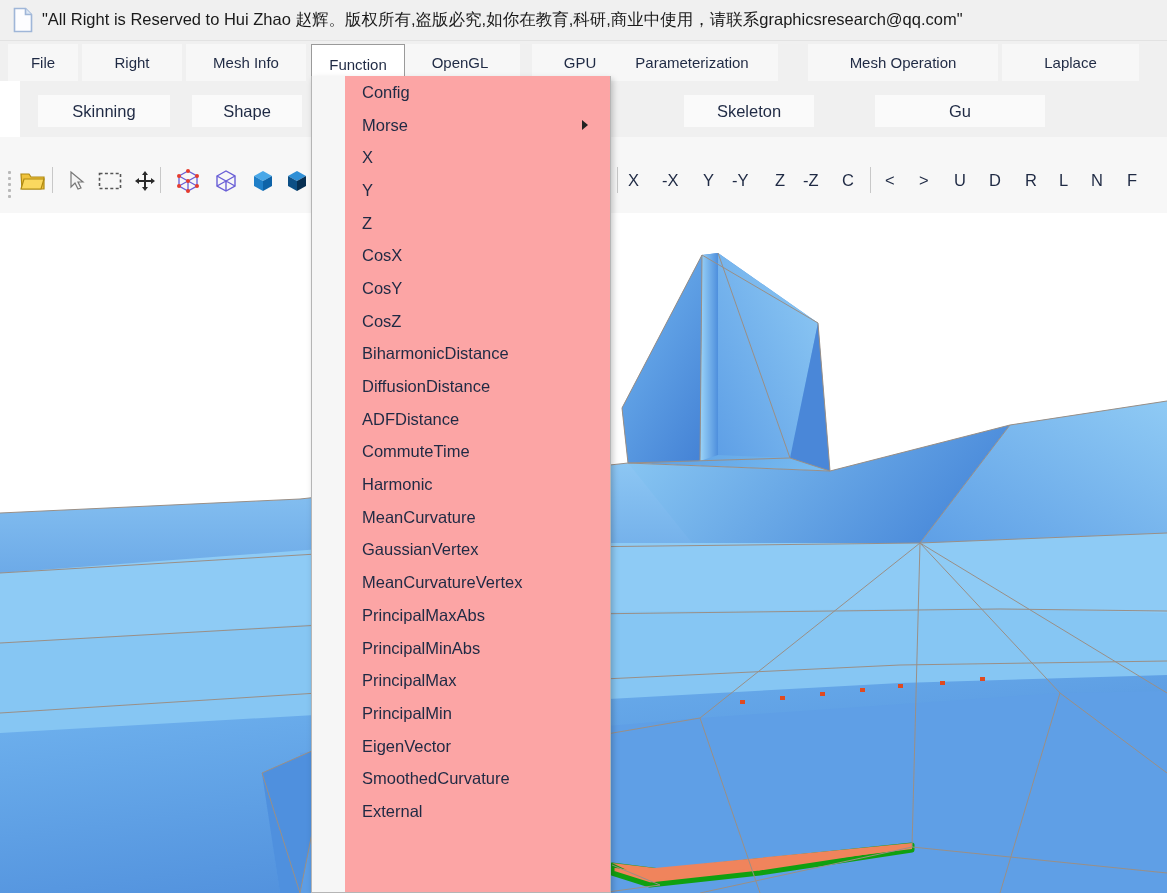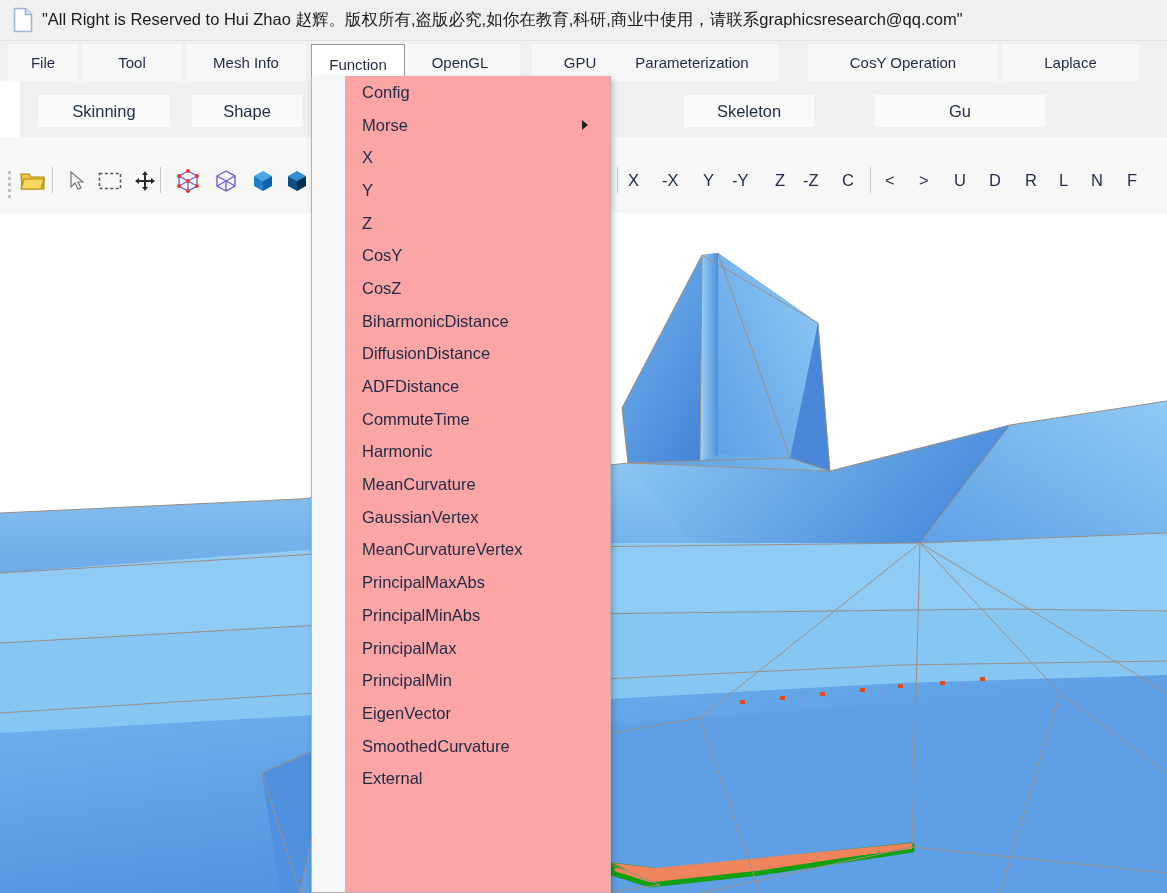--- a/index.html
+++ b/index.html
@@ -136,27 +136,27 @@
       <svg width="22" height="26" viewBox="0 0 22 26">
         <path d="M2.5 1.5 h11 l6 6 v17 h-17 z" fill="#fdfdff" stroke="#9fb6d8" stroke-width="1.6"></path>
         <path d="M13.5 1.5 v6 h6" fill="#dde7f5" stroke="#9fb6d8" stroke-width="1.6"></path>
       </svg>
     </div>
     <div class="title-text">"All Right is Reserved to Hui Zhao 赵辉。版权所有,盗版必究,如你在教育,科研,商业中使用，请联系graphicsresearch@qq.com"</div>
   </div>
 
   <div class="tabbar" id="tabbar">
       <div class="tab" style="left: 8px; width: 70px;">File</div>
-      <div class="tab" style="left: 82px; width: 100px;">Tool</div>
+      <div class="tab" style="left: 82px; width: 100px;">Right</div>
       <div class="tab" style="left: 186px; width: 120px;">Mesh Info</div>
       <div class="tab active" style="left: 311px; width: 94px;">Function</div>
       <div class="tab" style="left: 400px; width: 120px;">OpenGL</div>
       <div class="tab" style="left: 532px; width: 96px;">GPU</div>
       <div class="tab" style="left: 606px; width: 172px;">Parameterization</div>
-      <div class="tab" style="left: 808px; width: 190px;">CosY Operation</div>
+      <div class="tab" style="left: 808px; width: 190px;">Mesh Operation</div>
       <div class="tab" style="left: 1002px; width: 137px;">Laplace</div>
     </div>
 
   <div class="rowbar" id="rowbar">
       <div class="rbtn" style="left: 18px; width: 132px;">Skinning</div>
       <div class="rbtn" style="left: 172px; width: 110px;">Shape</div>
       <div class="rbtn" style="left: 664px; width: 130px;">Skeleton</div>
       <div class="rbtn" style="left: 855px; width: 170px;">Gu</div>
     </div>
 
@@ -362,20 +362,23 @@
         <div class="mitem">
           <span>X</span>
         </div>
         <div class="mitem">
           <span>Y</span>
         </div>
         <div class="mitem">
           <span>Z</span>
         </div>
         <div class="mitem">
+          <span>CosX</span>
+        </div>
+        <div class="mitem">
           <span>CosY</span>
         </div>
         <div class="mitem">
           <span>CosZ</span>
         </div>
         <div class="mitem">
           <span>BiharmonicDistance</span>
         </div>
         <div class="mitem">
           <span>DiffusionDistance</span>

